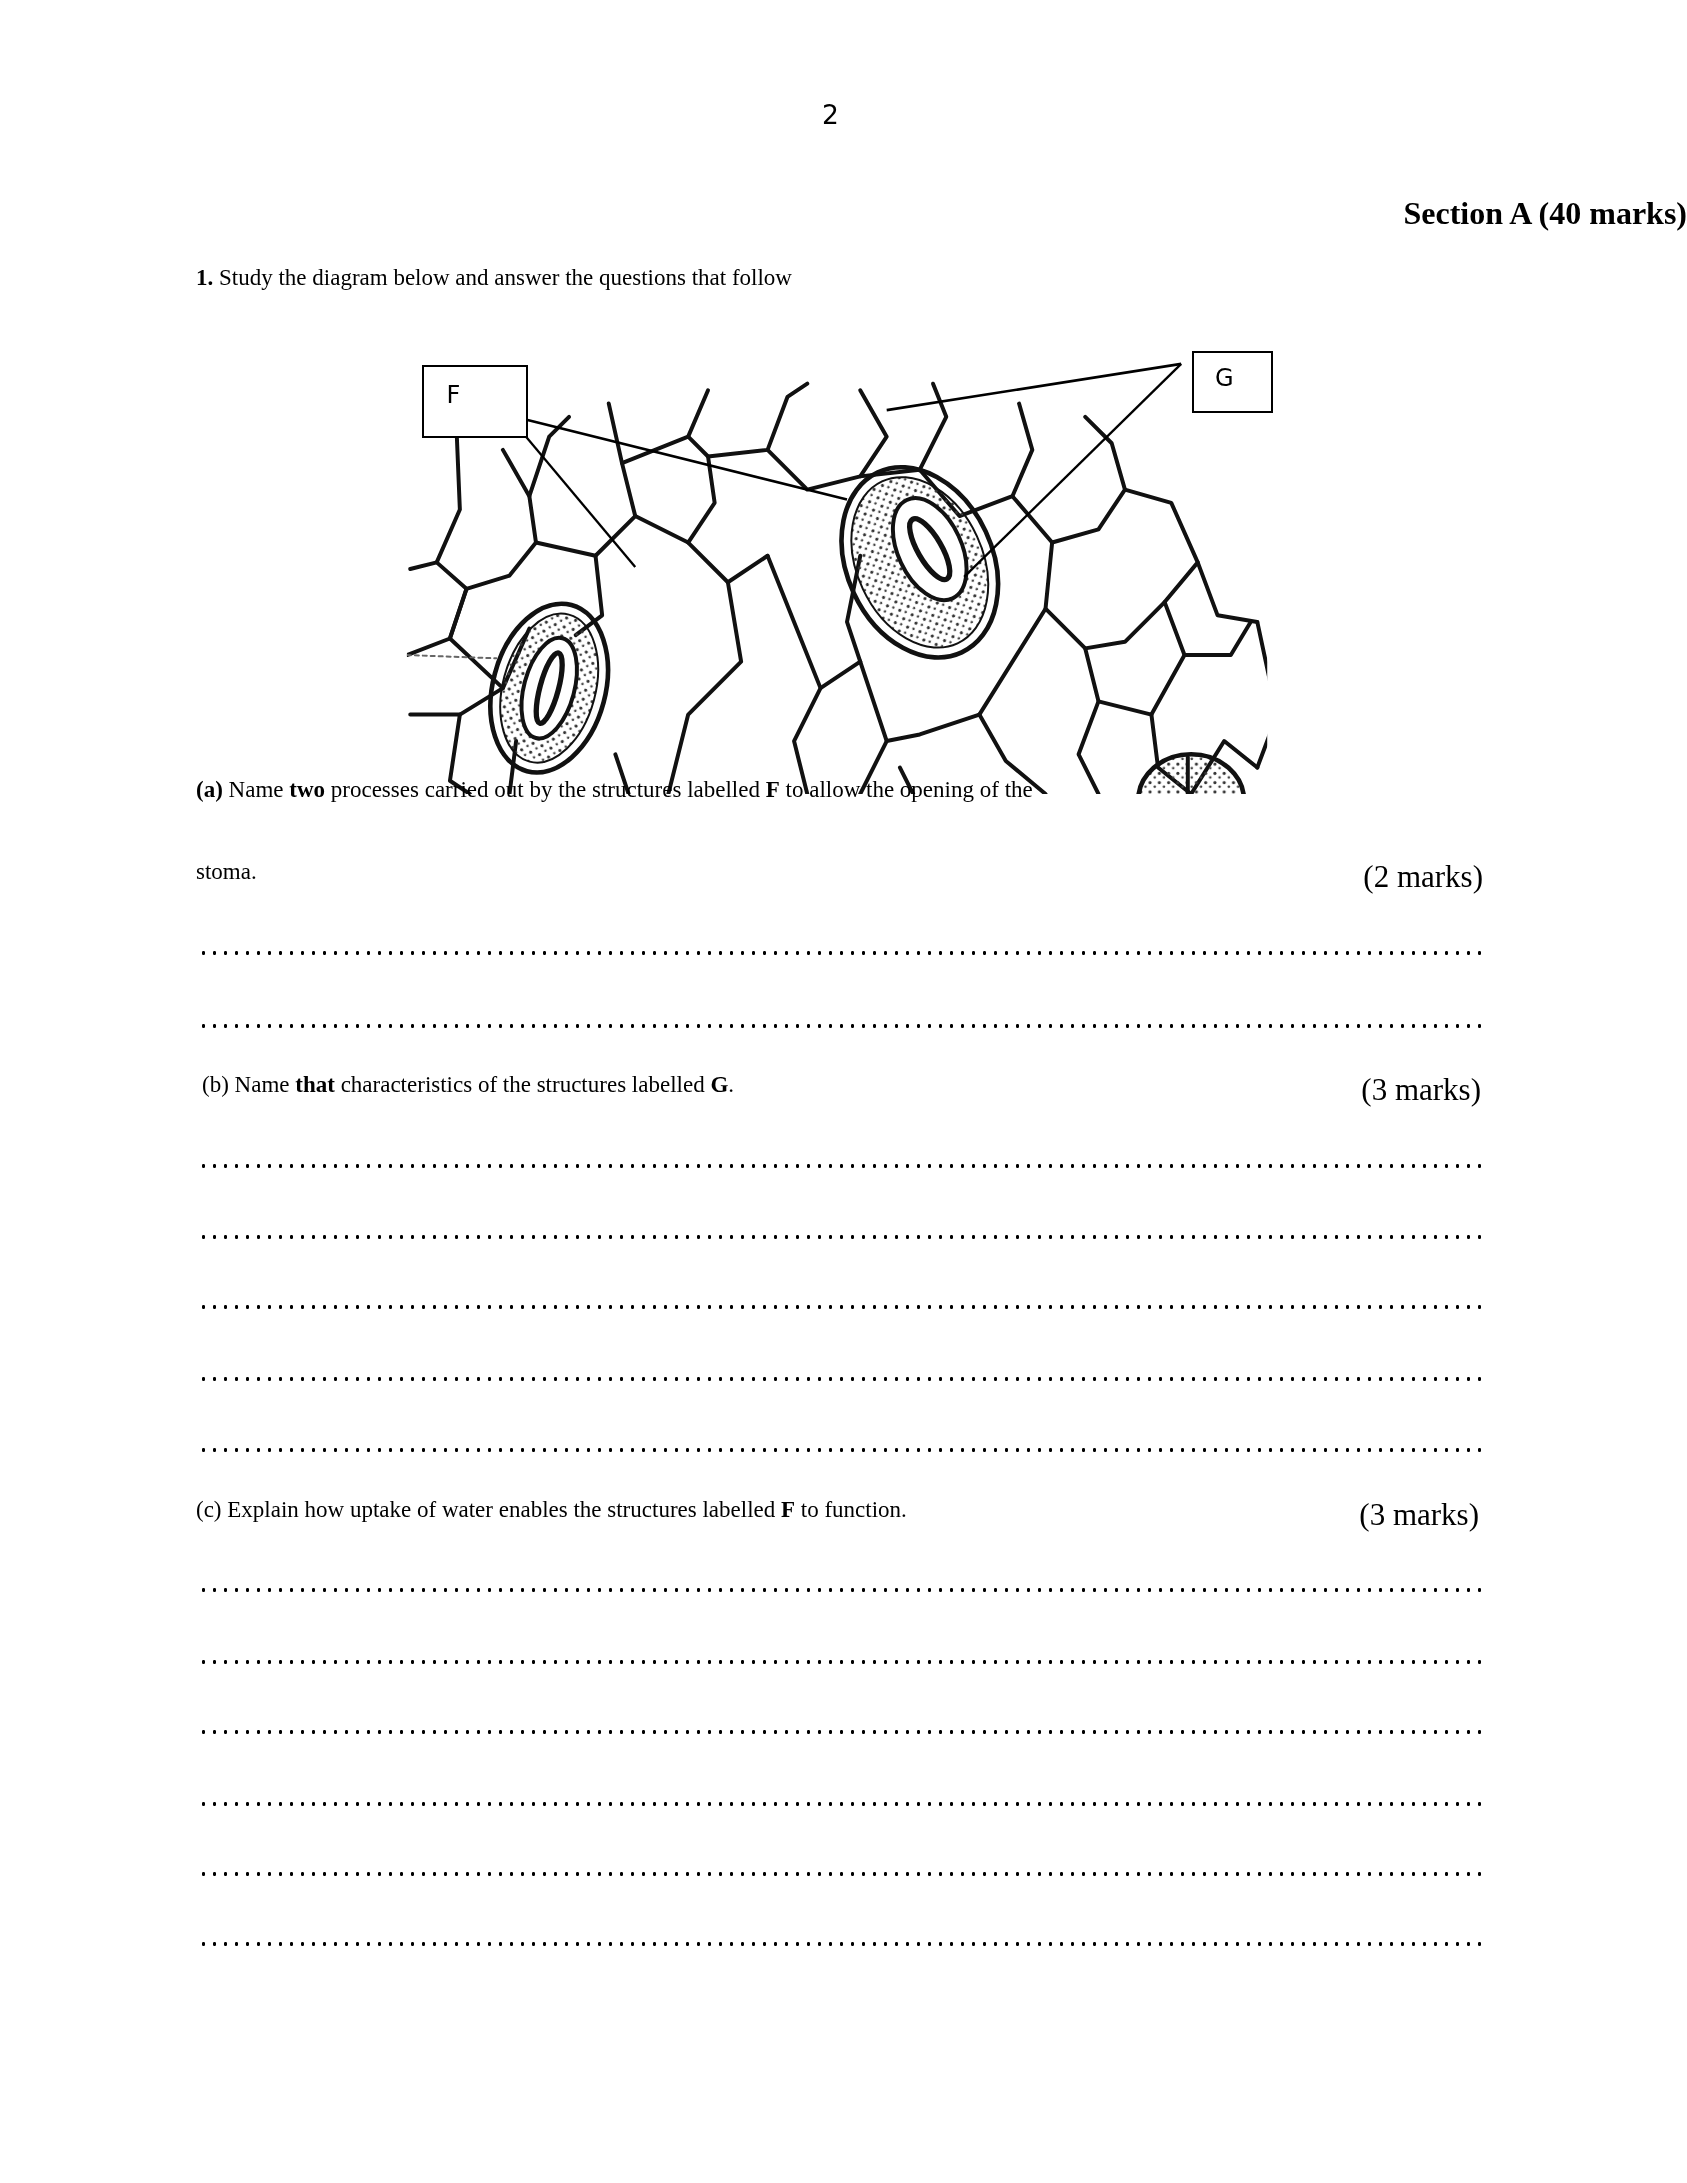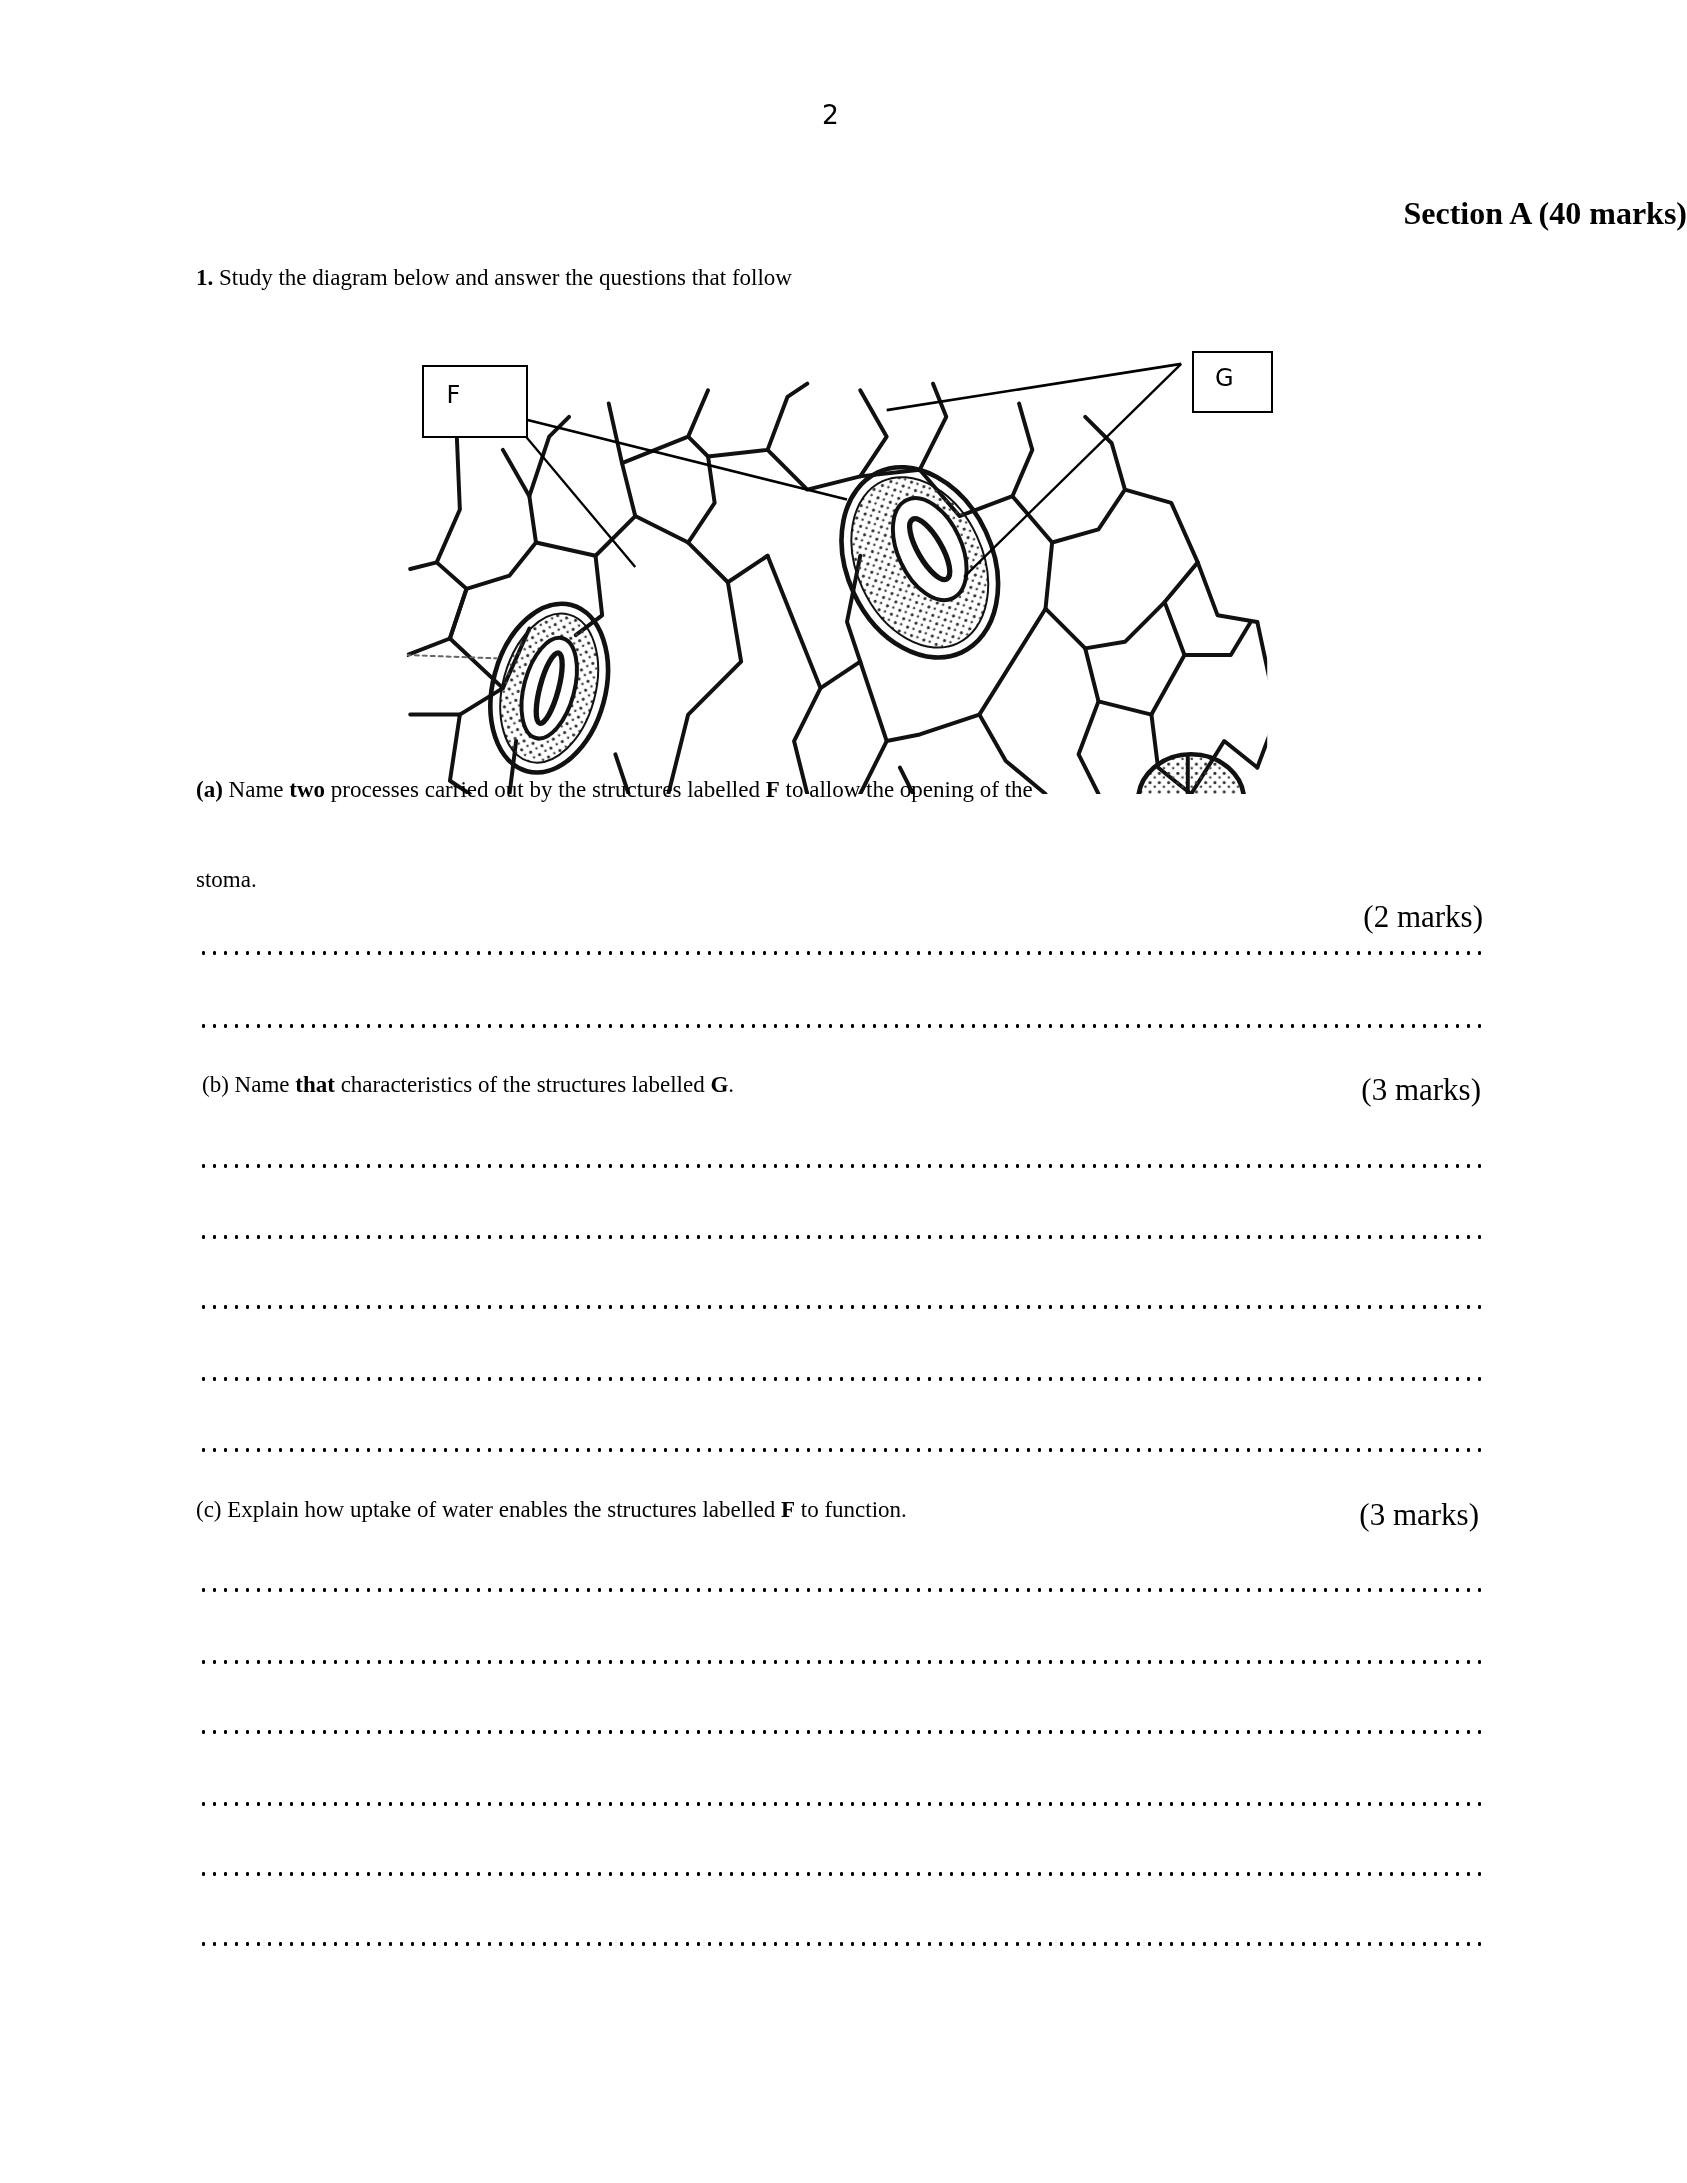--- a/index.html
+++ b/index.html
@@ -113,22 +113,22 @@
 </div>
 
 <div class="abs q-line" style="top:777px;">
   <b>(a)</b>
   <span>Name</span>
   <b>two</b>
   <span>processes carried out by the structures labelled</span>
   <b>F</b>
   <span>to allow the opening of the</span>
 </div>
-<div class="abs q-line" style="top:859px;margin-top:8px;">stoma.</div>
-<div class="abs marks" style="top:899px;margin-left:40px;">(2 marks)</div>
+<div class="abs q-line" style="top:859px;">stoma.</div>
+<div class="abs marks" style="top:859px;margin-left:40px;">(2 marks)</div>
 <div class="abs dots" style="top:951px;"></div>
 <div class="abs dots" style="top:1024px;"></div>
 
 <div class="abs q-line" style="top:1072px; left:202px;">
   <span>(b) Name</span>
   <b>that</b>
   <span>characteristics of the structures labelled</span>
   <b>G</b><span>.</span>
 </div>
 <div class="abs marks" style="top:1072px; right:206px;">(3 marks)</div>

